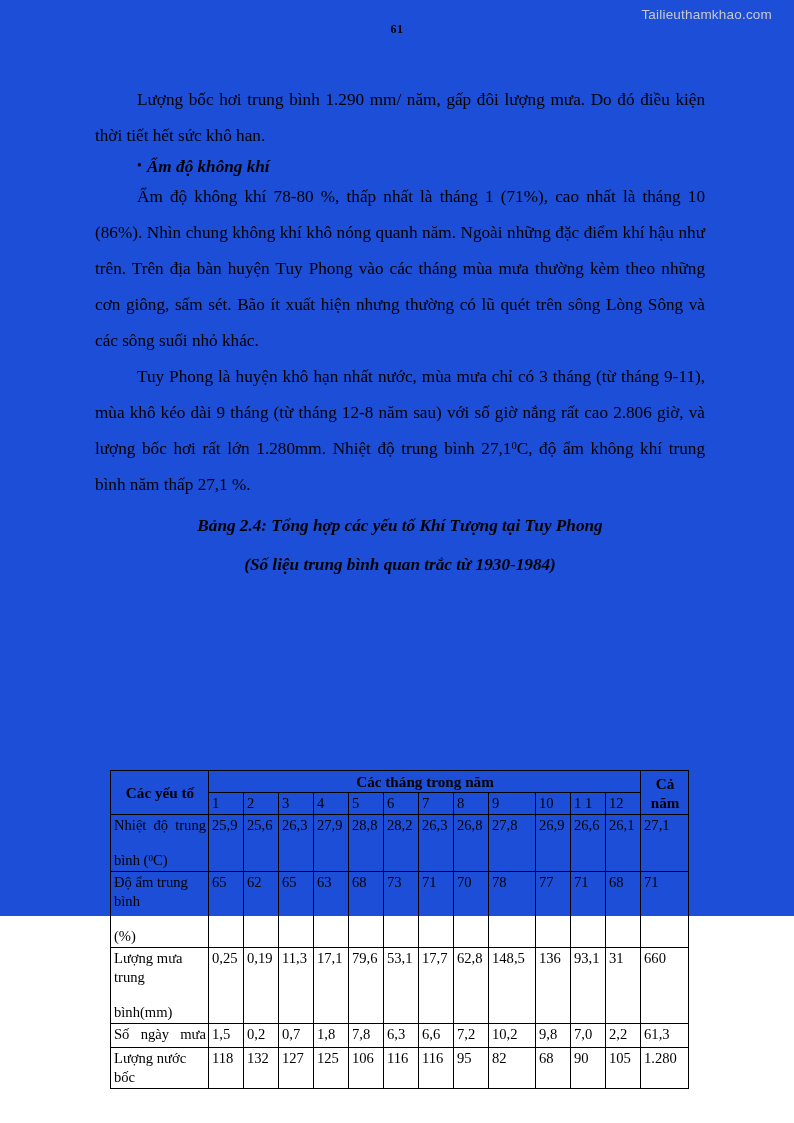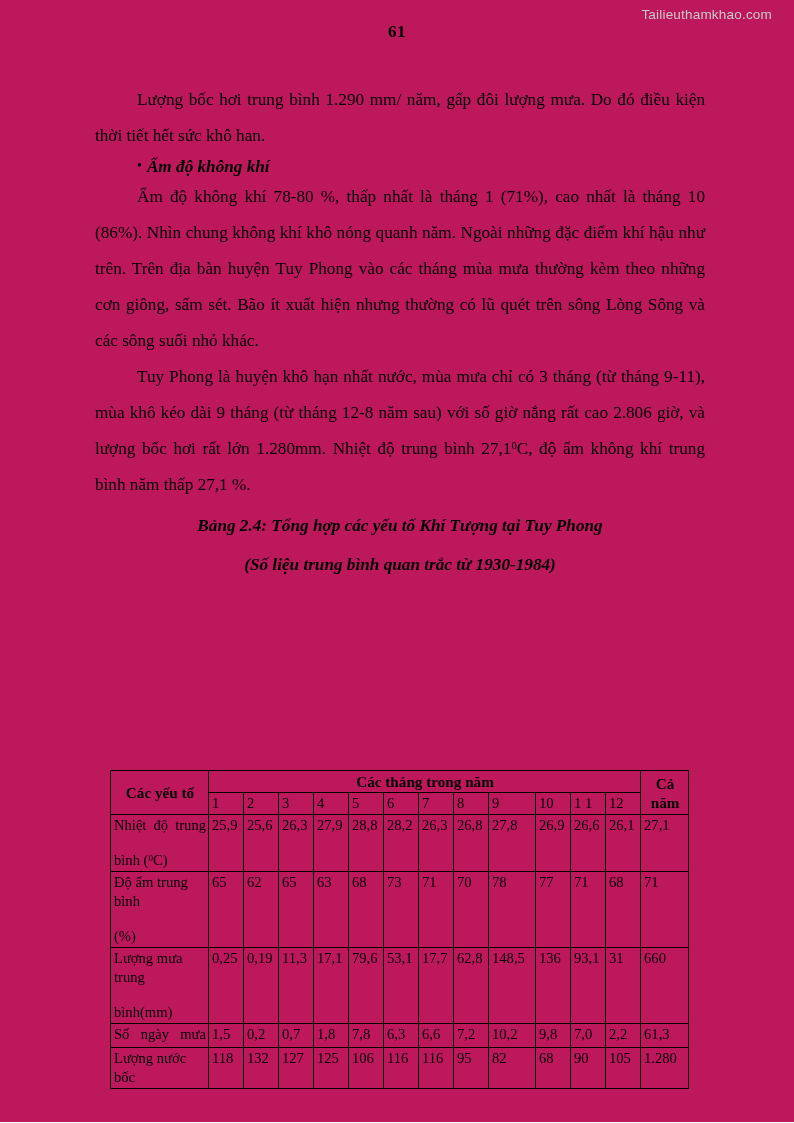--- a/index.html
+++ b/index.html
@@ -13,22 +13,22 @@
     position: relative;
     font-family: "Liberation Serif", "DejaVu Serif", serif;
     color: #000000;
     overflow: hidden;
   }
 
   .page {
     position: absolute;
     top: 0; left: 0;
     width: 794px;
-    height: 1122px;
-    background: #be185d;
+    height: 916px;
+    background: #1d4ed8;
   }
 
   
   .watermark {
     position: absolute;
     top: 7px;
     right: 22px;
     font-family: "Liberation Sans", "DejaVu Sans", sans-serif;
     font-size: 13.5px;
     letter-spacing: 0.2px;
@@ -37,21 +37,21 @@
     user-select: none;
   }
 
   
   .page-number {
     position: absolute;
     top: 22px;
     left: 0;
     width: 794px;
     text-align: center;
-    font-size: 17px;
+    font-size: 12px;
     font-weight: bold;
     letter-spacing: 0.5px;
   }
 
   
   .content {
     position: absolute;
     top: 82px;
     left: 95px;
     width: 610px;

